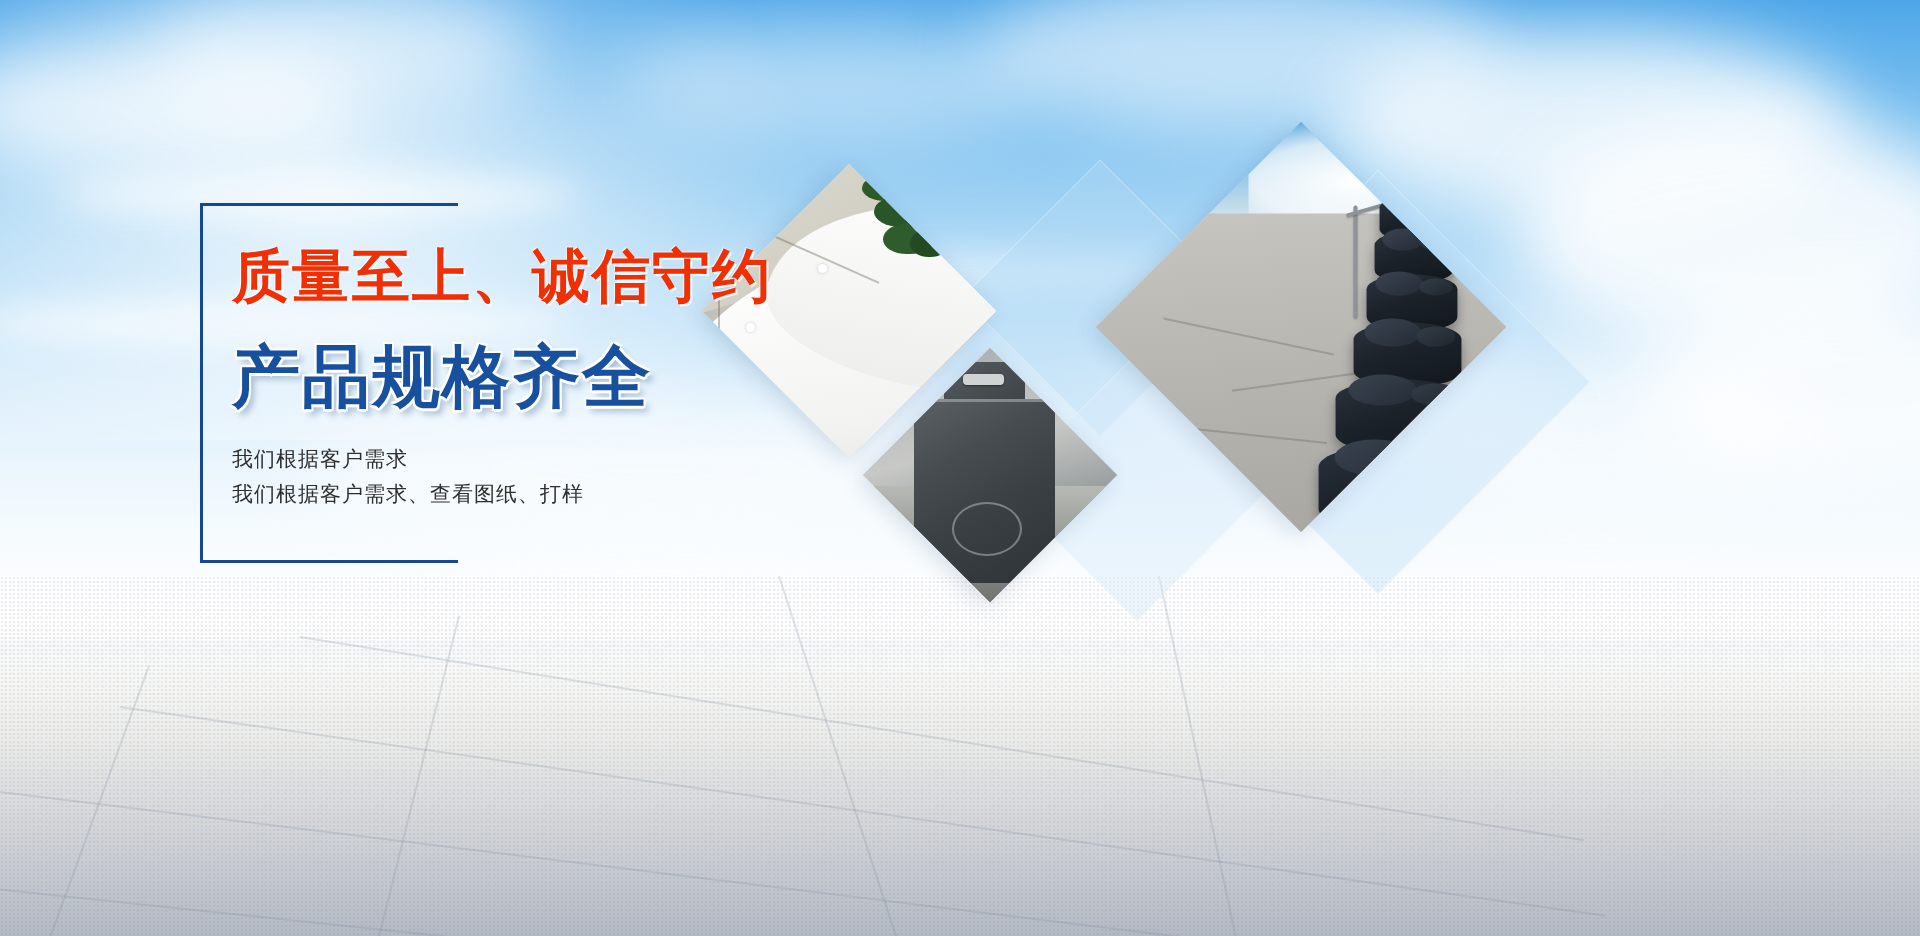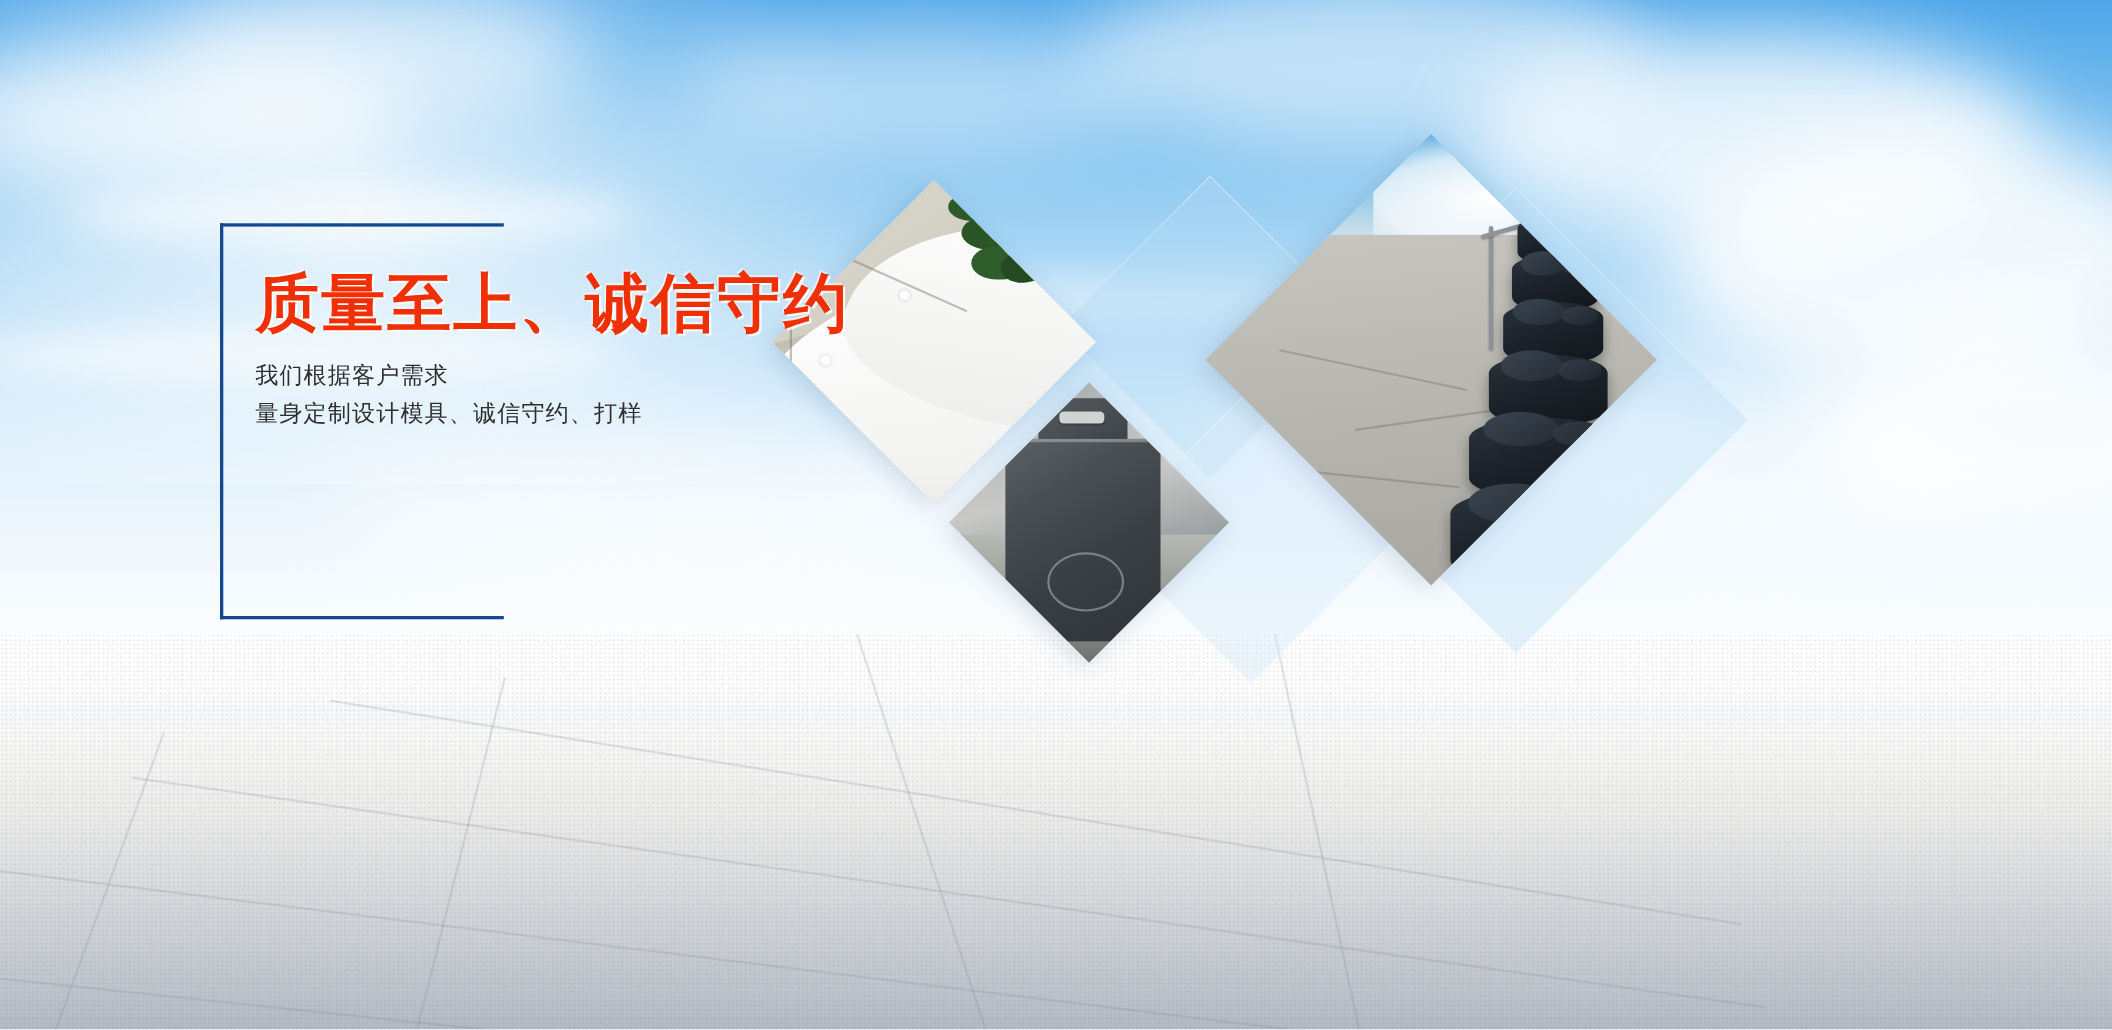--- a/index.html
+++ b/index.html
@@ -156,21 +156,21 @@
   .frame-tr{ position:absolute; height:3px; background:#16488f; }
   .frame-br{ position:absolute; height:3px; background:#16488f; }
 
   
   .text-block{ position:absolute; left:232px; top:246px; width:700px; }
 
   .headline-red{
     font-size:58px; font-weight:bold; color:#f02f05;
     letter-spacing:2px; line-height:1.05; white-space:nowrap;
     text-shadow: 2px 2px 0 rgba(255,255,255,.85), -1px -1px 0 rgba(255,255,255,.6);
-    margin-bottom:18px;
+    margin-bottom:34px;
   }
   .headline-blue{
     font-size:68px; font-weight:bold; color:#17509e;
     letter-spacing:2px; line-height:1.05; white-space:nowrap;
     text-shadow:
       2px 2px 0 #ffffff, -2px -2px 0 #ffffff,
       2px -2px 0 #ffffff, -2px 2px 0 #ffffff,
       0 3px 0 #ffffff, 5px 6px 6px rgba(20,60,120,.30);
     margin-bottom:30px;
   }
@@ -278,17 +278,18 @@
       <div class="p3-tank" style="left:54%; top:77%; width:36%; height:20%;"></div>
     </div>
   </div>
 
   <div class="frame" style="left:200px; top:203px; width:258px; height:360px;"></div>
   <div class="frame-tr" style="left:458px; top:203px; width:0px;"></div>
   <div class="frame-br" style="left:458px; top:560px; width:0px;"></div>
 
   <div class="text-block">
     <div class="headline-red">质量至上、诚信守约</div>
+    <div class="headline-blue">产品规格齐全</div>
     <div class="desc">我们根据客户需求</div>
-    <div class="desc">量身定制设计模具、诚信守约、打样</div>
+    <div class="desc">我们根据客户需求、查看图纸、打样</div>
   </div>
 
 </div>
 
 </body></html>

